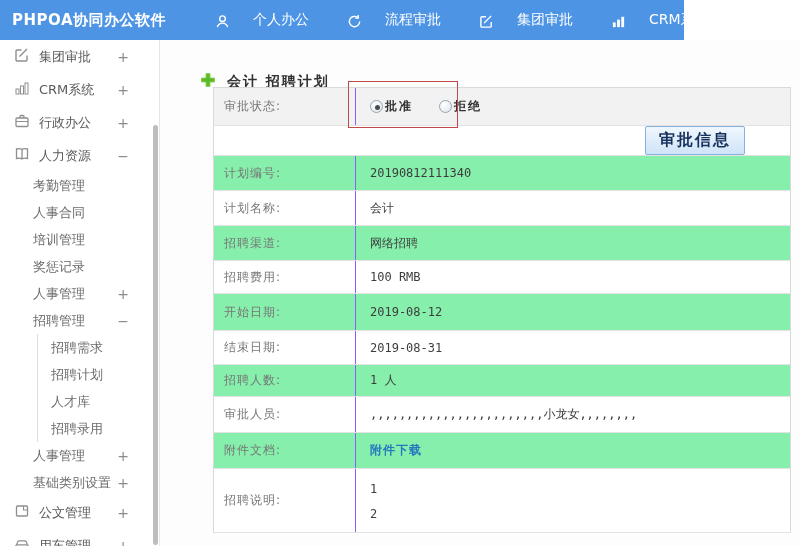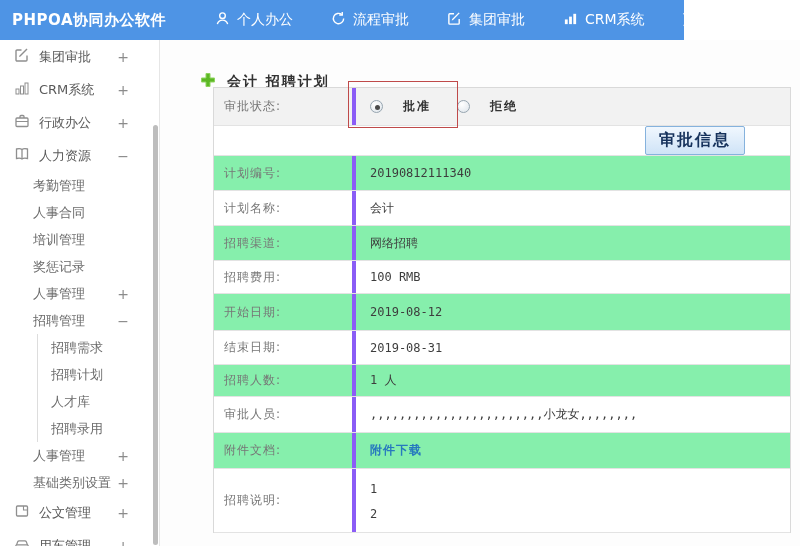--- a/index.html
+++ b/index.html
@@ -6,21 +6,21 @@
   html,body { width:800px; height:546px; overflow:hidden; }
   body { font-family:"DejaVu Sans","Liberation Sans",sans-serif; background:#fff; position:relative; font-size:13px; }
 
   
   .topbar { position:absolute; top:0; left:0; width:684px; height:40px;
             background:#4e94e5; display:flex; align-items:center; color:#fff; }
   .brand { width:186px; padding-left:12px; font-size:15px; font-weight:bold; letter-spacing:0.5px; white-space:nowrap; }
   .hamburger { width:22px; height:16px; margin:0 16px 0 14px; cursor:pointer; display:flex; flex-direction:column; justify-content:space-between; }
   .hamburger span { display:block; height:2.5px; background:#fff; border-radius:1px; }
   .nav { display:flex; align-items:center; }
-  .nav-item { display:flex; align-items:flex-start; gap:7px; padding:0 19px; font-size:14px; cursor:pointer; white-space:nowrap; }
+  .nav-item { display:flex; align-items:flex-end; gap:23px; padding:0 19px; font-size:14px; cursor:pointer; white-space:nowrap; }
   .nav-item svg { display:block; }
   .caret { width:0; height:0; border-left:5px solid transparent; border-right:5px solid transparent; border-top:6px solid #fff; margin-left:2px; }
 
   
   .sidebar { position:absolute; top:40px; left:0; width:160px; bottom:0; background:#fff;
              border-right:1px solid #e6e6e6; overflow:hidden; }
   .s-item { display:flex; align-items:center; cursor:pointer; position:relative; color:#595959; }
   .s-item .toggle { position:absolute; right:30px; color:#8b8b8b; font-size:14px; }
   .lvl0 { height:33px; padding-left:14px; gap:9px; font-size:13px; }
   .lvl0 svg { flex:0 0 auto; }
@@ -31,33 +31,33 @@
   
   .main { position:absolute; top:40px; left:160px; width:640px; bottom:0; background:#fdfdfd; }
   .page-title { position:absolute; left:40px; top:32px; display:flex; align-items:center; gap:11px;
                 font-size:14px; font-weight:bold; color:#333; letter-spacing:2px; }
   .form-table { position:absolute; left:53px; top:47px; width:578px; background:#fff;
                 border:1px solid #d9d9d9; border-bottom:none; font-size:12px; }
   .row { display:flex; border-bottom:1px solid #e3e3e3; background:#fff; }
   .row.alt { background:#86efac; }
   .row.first { background:#f2f2f2; }
   .cell-label { width:142px; flex:0 0 142px; padding-left:10px; color:#767676; letter-spacing:1px;
-                display:flex; align-items:center; border-right:4px solid #8b5cf6; }
+                display:flex; align-items:center; border-right:1px solid #8b5cf6; }
   .cell-value { flex:1; padding-left:14px; display:flex; align-items:center; color:#3d3d3d;
                 font-family:"DejaVu Sans Mono","Liberation Mono",monospace; font-size:12px; }
   .r1 { height:38px; }
   .r-btn { height:30px; }
   .r35 { height:35px; } .r33 { height:33px; } .r37 { height:37px; }
   .r34 { height:34px; } .r32 { height:32px; } .r36 { height:36px; } .r64 { height:64px; }
   .btn-cell { flex:1; display:flex; align-items:center; justify-content:flex-end; padding-right:45px; }
   .approve-btn { font-family:"DejaVu Sans","Liberation Sans",sans-serif; font-size:16px; font-weight:bold; color:#16325c;
                  background:linear-gradient(#f0f7fe,#cfe3f7); border:1px solid #85b2dd; border-radius:2px;
                  padding:3px 13px; letter-spacing:2px; cursor:pointer; }
   .radio-group { display:flex; align-items:center; gap:26px; }
-  .radio-opt { display:flex; align-items:center; gap:20px; cursor:pointer; }
+  .radio-opt { display:flex; align-items:center; gap:2px; cursor:pointer; }
   .radio { width:13px; height:13px; border-radius:50%; border:1px solid #97a5b0;
            background:radial-gradient(circle at 35% 30%, #ffffff, #dde4ea); position:relative; }
   .radio.checked::after { content:""; position:absolute; left:3.5px; top:3.5px; width:5px; height:5px;
                           border-radius:50%; background:#4a4a4a; }
   .radio-label { font-weight:bold; color:#333; letter-spacing:2px;
                  font-family:"DejaVu Sans","Liberation Sans",sans-serif; }
   .link { color:#2779be; font-weight:bold; cursor:pointer; text-decoration:none; letter-spacing:1px; }
   .desc-cell { flex-direction:column; align-items:flex-start; justify-content:center; gap:11px; padding-top:2px; }
   .annotation { position:absolute; left:188px; top:41px; width:110px; height:47px;
                 border:1px solid #bf4a4a; z-index:5; pointer-events:none; }

